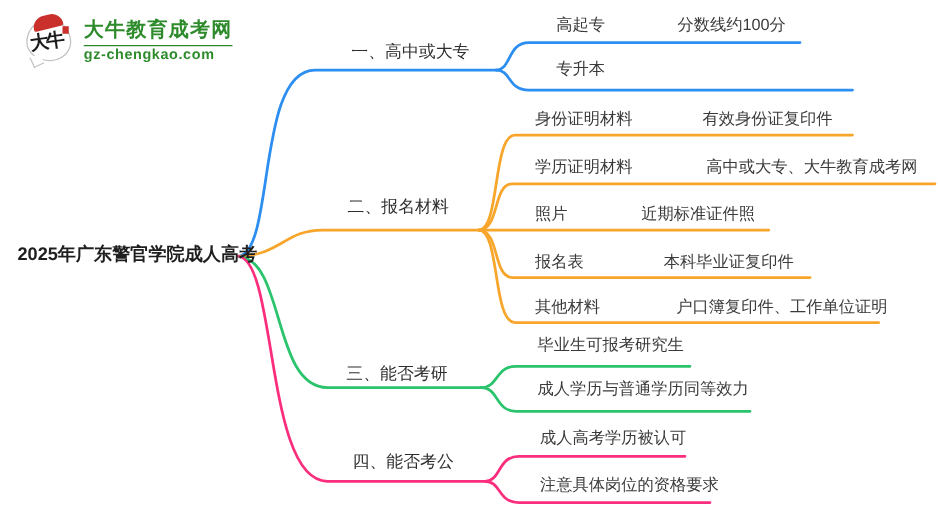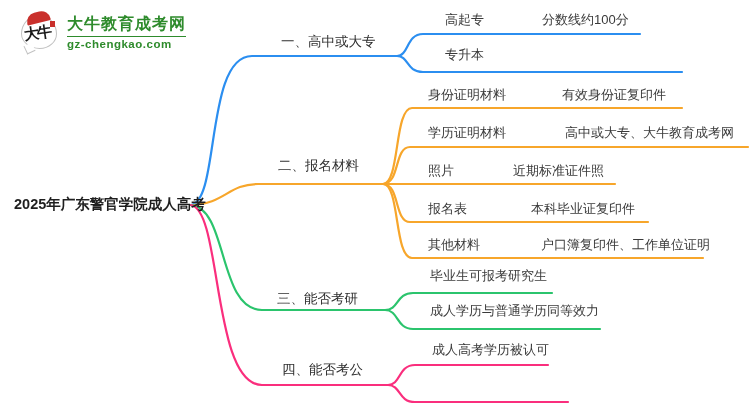--- a/index.html
+++ b/index.html
@@ -104,14 +104,15 @@
   <div class="node" style="left:513px;top:171px">近期标准证件照</div>
   <div class="node" style="left:428px;top:209px">报名表</div>
   <div class="node" style="left:531px;top:209px">本科毕业证复印件</div>
   <div class="node" style="left:428px;top:245px">其他材料</div>
   <div class="node" style="left:541px;top:245px">户口簿复印件、工作单位证明</div>
 
   <div class="node" style="left:430px;top:311px">成人学历与普通学历同等效力</div>
   <div class="node" style="left:430px;top:276px">毕业生可报考研究生</div>
 
   <div class="node" style="left:432px;top:350px">成人高考学历被认可</div>
+  <div class="node" style="left:432px;top:388px">注意具体岗位的资格要求</div>
 
 </div>
 
 </body></html>

